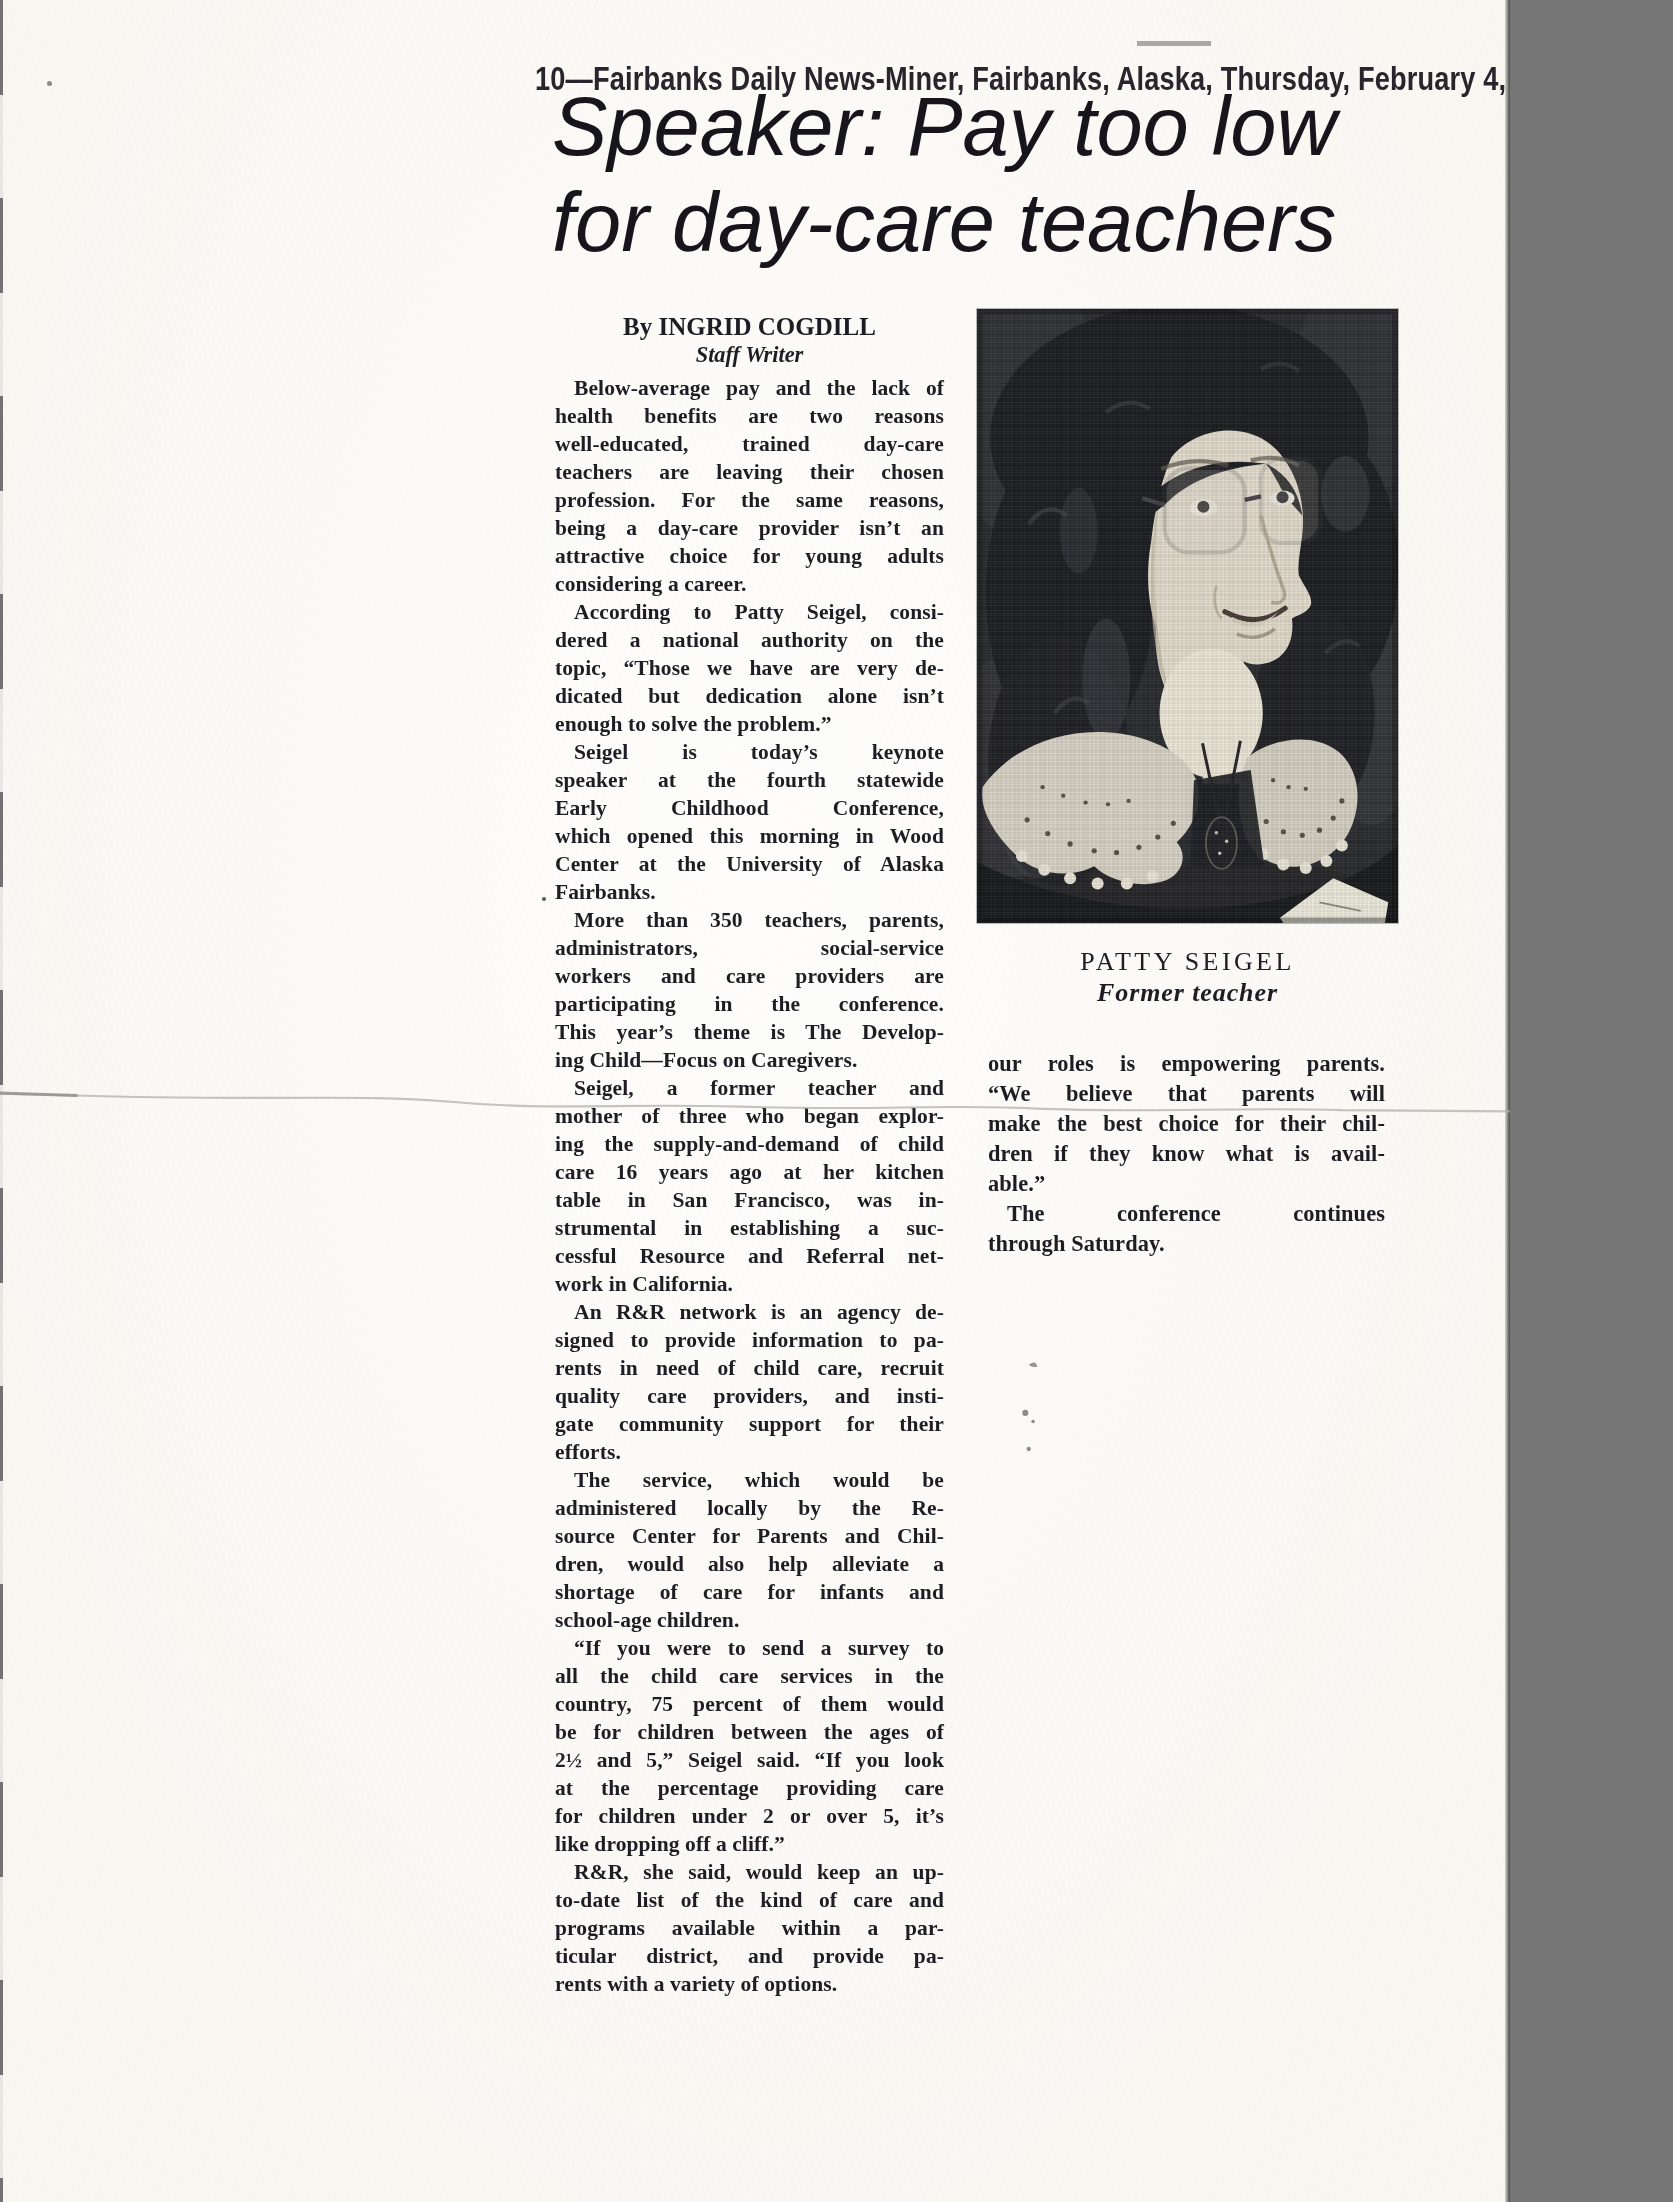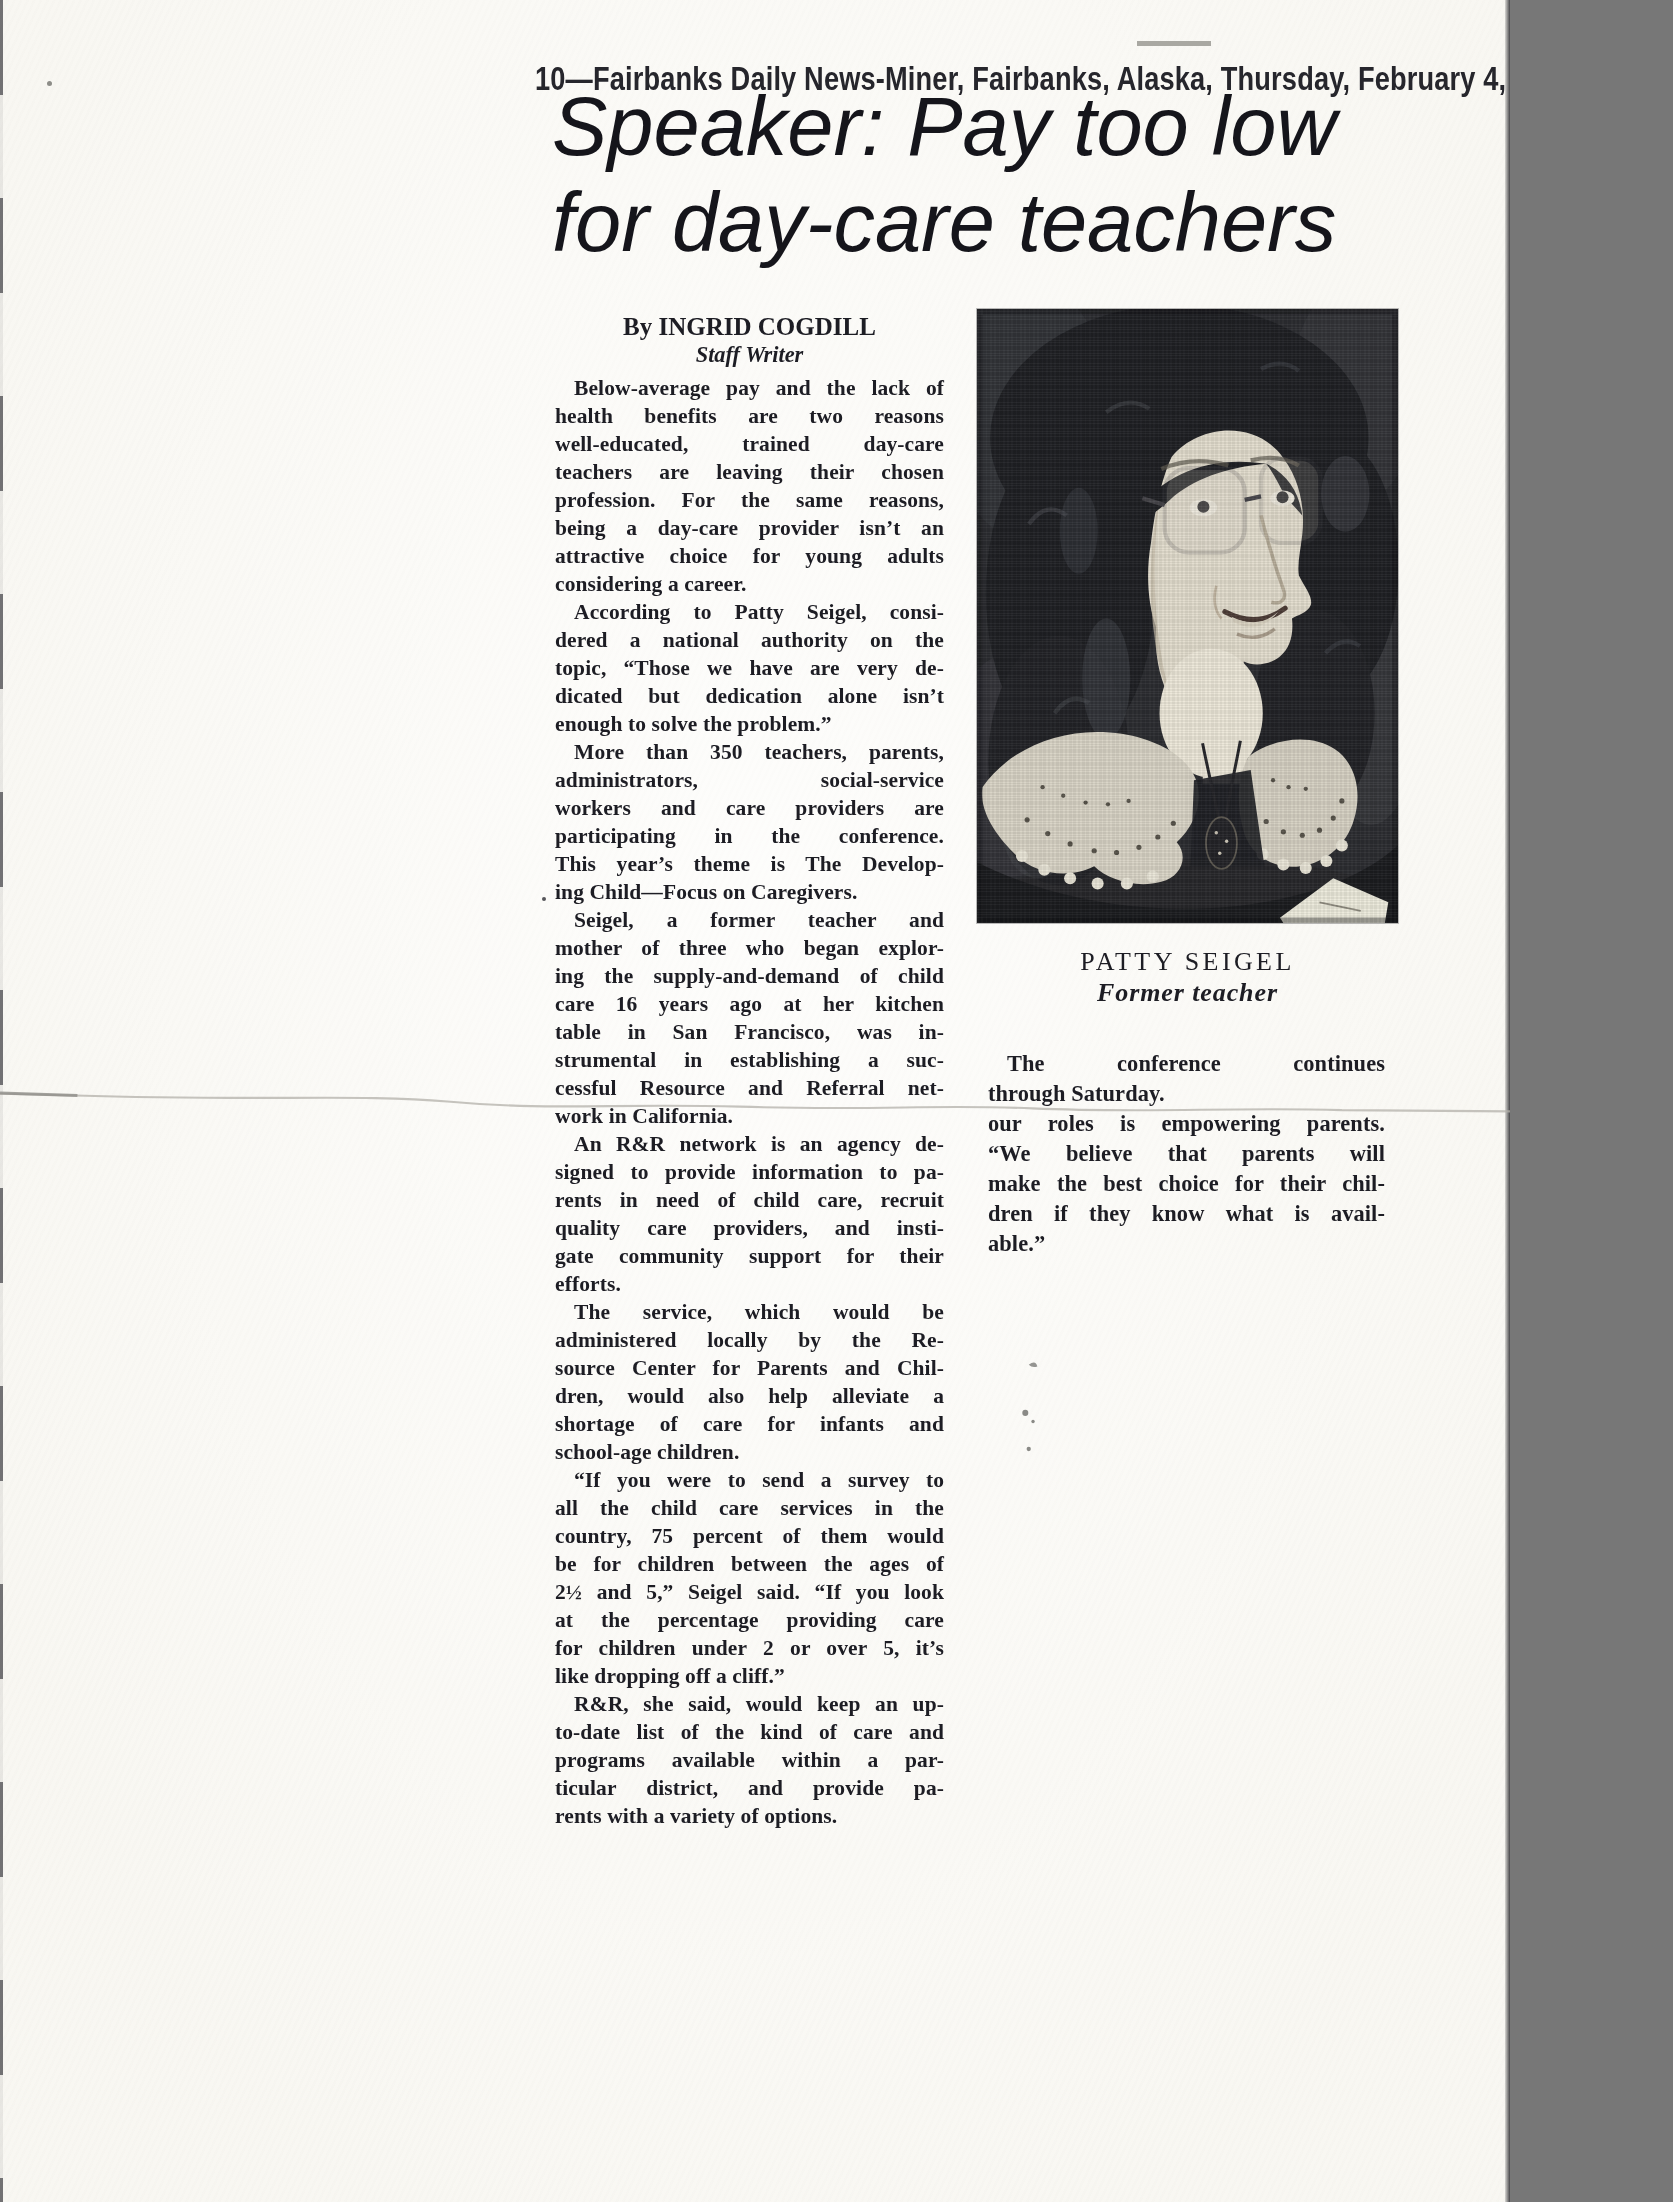--- a/index.html
+++ b/index.html
@@ -97,20 +97,28 @@
         <div class="line endline">considering a career.</div>
       </div>
       <div class="para">
         <div class="line indent">According to Patty Seigel, consi-</div>
         <div class="line">dered a national authority on the</div>
         <div class="line">topic, “Those we have are very de-</div>
         <div class="line">dicated but dedication alone isn’t</div>
         <div class="line endline">enough to solve the problem.”</div>
       </div>
       <div class="para">
+        <div class="line indent">Seigel is today’s keynote</div>
+        <div class="line">speaker at the fourth statewide</div>
+        <div class="line">Early Childhood Conference,</div>
+        <div class="line">which opened this morning in Wood</div>
+        <div class="line">Center at the University of Alaska</div>
+        <div class="line endline">Fairbanks.</div>
+      </div>
+      <div class="para">
         <div class="line indent">More than 350 teachers, parents,</div>
         <div class="line">administrators, social-service</div>
         <div class="line">workers and care providers are</div>
         <div class="line">participating in the conference.</div>
         <div class="line">This year’s theme is The Develop-</div>
         <div class="line endline">ing Child—Focus on Caregivers.</div>
       </div>
       <div class="para">
         <div class="line indent">Seigel, a former teacher and</div>
         <div class="line">mother of three who began explor-</div>
@@ -150,29 +158,29 @@
       <div class="para">
         <div class="line indent">R&amp;R, she said, would keep an up-</div>
         <div class="line">to-date list of the kind of care and</div>
         <div class="line">programs available within a par-</div>
         <div class="line">ticular district, and provide pa-</div>
         <div class="line endline">rents with a variety of options.</div>
       </div>
     </div>
   <div class="body-col col-right" id="right-col">
       <div class="para">
-        <div class="line indent">The conference continues</div>
-        <div class="line endline">through Saturday.</div>
-      </div>
-      <div class="para">
         <div class="line">our roles is empowering parents.</div>
         <div class="line">“We believe that parents will</div>
         <div class="line">make the best choice for their chil-</div>
         <div class="line">dren if they know what is avail-</div>
         <div class="line endline">able.”</div>
+      </div>
+      <div class="para">
+        <div class="line indent">The conference continues</div>
+        <div class="line endline">through Saturday.</div>
       </div>
     </div>
 
   <div class="photo">
     <svg width="421" height="614" viewBox="0 0 489 714">
       <rect width="489" height="714" fill="#2c2d31"></rect>
 
       <g>
         <ellipse cx="60" cy="120" rx="95" ry="150" fill="#37383d" opacity=".6"></ellipse>
         <ellipse cx="440" cy="95" rx="75" ry="130" fill="#3a3b40" opacity=".5"></ellipse>

